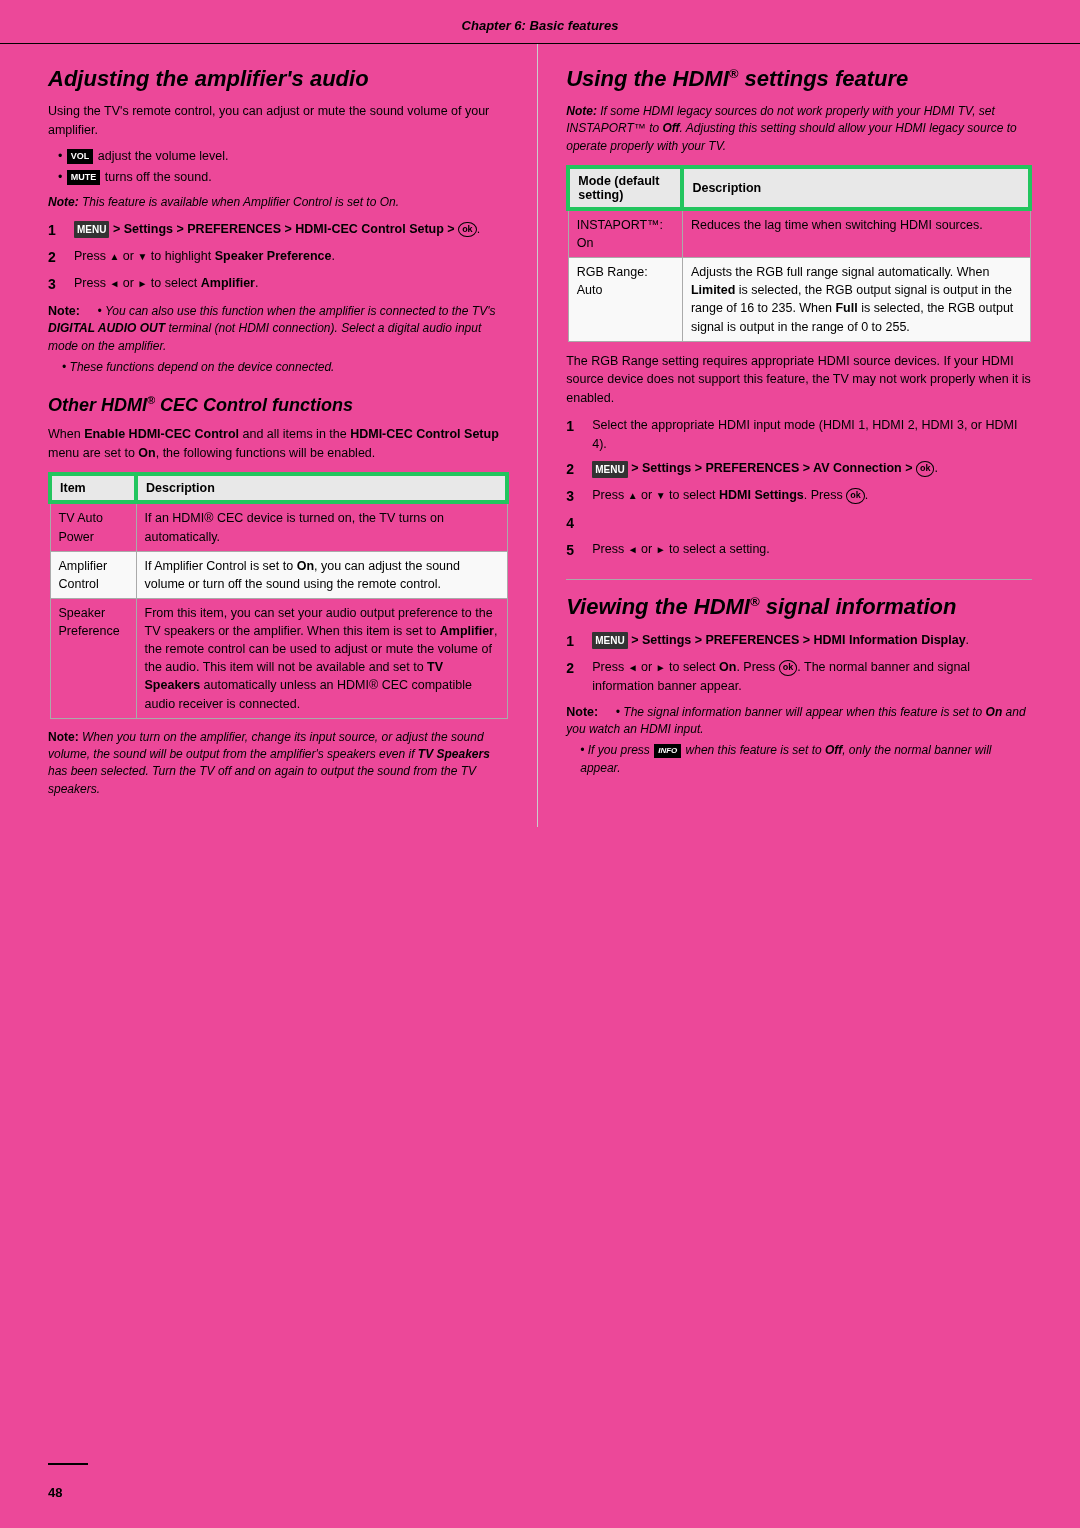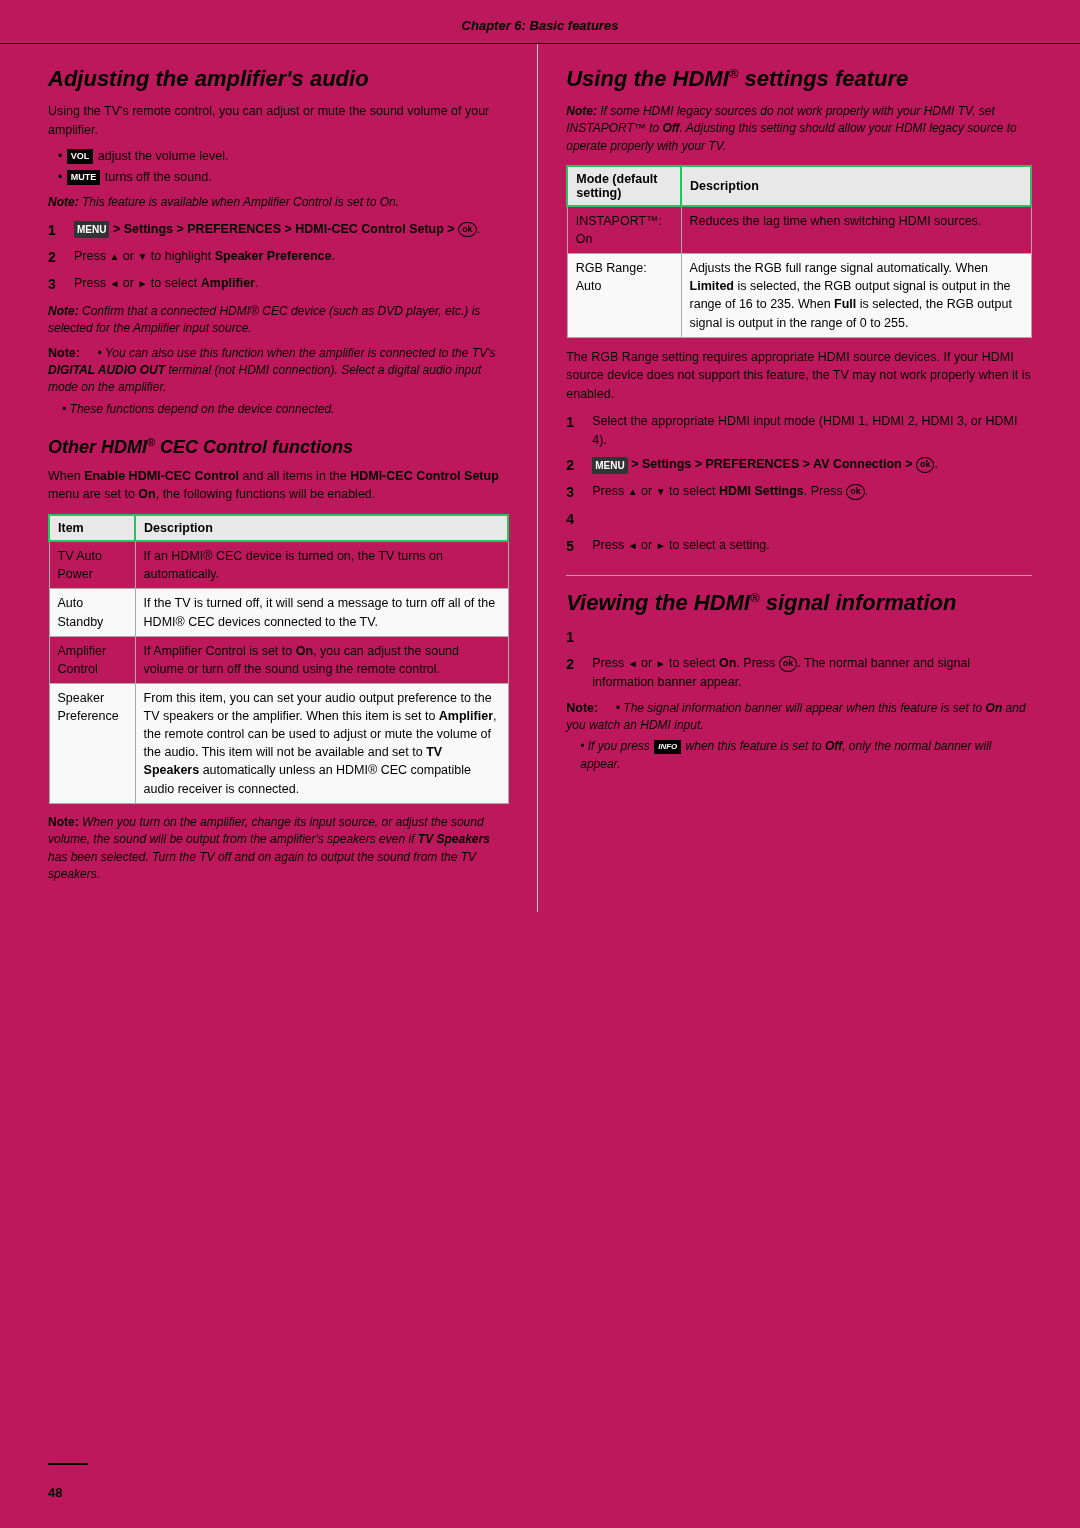--- a/index.html
+++ b/index.html
@@ -7,21 +7,21 @@
       font-family: Arial, Helvetica, sans-serif;
       font-size: 13px;
       background: #fff;
       color: #000;
       width: 1080px;
       min-height: 1528px;
     }
     .page {
       width: 1080px;
       min-height: 1528px;
-      background: #be185d;
+      background: #ec4899;
       padding: 0;
       position: relative;
     }
     .chapter-header {
       text-align: center;
       font-style: italic;
       font-weight: bold;
       font-size: 13px;
       padding: 18px 0 10px 0;
       border-bottom: 1.5px solid #000;
@@ -133,21 +133,21 @@
       width: 100%;
       border-collapse: collapse;
       margin: 10px 0;
       font-size: 12.5px;
     }
     table th {
       background: #e8e8e8;
       font-weight: bold;
       text-align: left;
       padding: 5px 8px;
-      border: 2px solid #22c55e;
+      border: 4px solid #22c55e;
       font-size: 12.5px;
     }
     table td {
       padding: 5px 8px;
       border: 1px solid #aaa;
       vertical-align: top;
       line-height: 1.45;
     }
     table tr:nth-child(even) td {
       background: #f9f9f9;
@@ -269,24 +269,20 @@
           </span>
         </li>
         <li>
           <span class="step-num">3</span>
           <span class="step-content">
             Press <span class="arrow-sym">◄</span> or <span class="arrow-sym">►</span> to select <strong>Amplifier</strong>.
           </span>
         </li>
       </ol>
 
-      <p class="note-inline">
-        <span class="note-label">Note: </span>
-        <span>Confirm that a connected HDMI® CEC device (such as DVD player, etc.) is selected for the Amplifier input source.</span>
-      </p>
 
       <div class="note-section">
         <span class="note-label">Note:</span>
         <p class="sub-note">You can also use this function when the amplifier is connected to the TV's <em><strong>DIGITAL AUDIO OUT</strong></em> terminal (not HDMI connection). Select a digital audio input mode on the amplifier.</p>
         <p class="sub-note">These functions depend on the device connected.</p>
       </div>
 
       <h3>Other HDMI<sup>®</sup> CEC Control functions</h3>
 
       <p>
@@ -297,24 +293,20 @@
         <thead>
           <tr>
             <th>Item</th>
             <th>Description</th>
           </tr>
         </thead>
         <tbody id="cec-table-body">
         <tr>
               <td>TV Auto Power</td>
               <td>If an HDMI® CEC device is turned on, the TV turns on automatically.</td>
-            </tr>
-            <tr>
-              <td>Auto Standby</td>
-              <td>If the TV is turned off, it will send a message to turn off all of the HDMI® CEC devices connected to the TV.</td>
             </tr>
             <tr>
               <td>Amplifier Control</td>
               <td>If Amplifier Control is set to <strong>On</strong>, you can adjust the sound volume or turn off the sound using the remote control.</td>
             </tr>
             <tr>
               <td>Speaker Preference</td>
               <td>From this item, you can set your audio output preference to the TV speakers or the amplifier. When this item is set to <strong>Amplifier</strong>, the remote control can be used to adjust or mute the volume of the audio. This item will not be available and set to <strong>TV Speakers</strong> automatically unless an HDMI® CEC compatible audio receiver is connected.</td>
             </tr>
           </tbody>
@@ -385,20 +377,24 @@
         </li>
       </ol>
 
       <hr class="section-divider">
 
       <h2>Viewing the HDMI<sup>®</sup> signal information</h2>
 
       <ol class="step-list">
         <li>
           <span class="step-num">1</span>
+          <span class="step-content">
+            <span class="icon-menu">MENU</span>
+            <strong> &gt; Settings &gt; PREFERENCES &gt; HDMI Information Display</strong>.
+          </span>
         </li>
         <li>
           <span class="step-num">2</span>
           <span class="step-content">
             Press <span class="arrow-sym">◄</span> or <span class="arrow-sym">►</span> to select <strong>On</strong>. Press <span class="icon-ok">ok</span>. The normal banner and signal information banner appear.
           </span>
         </li>
       </ol>
 
       <div class="note-section">

